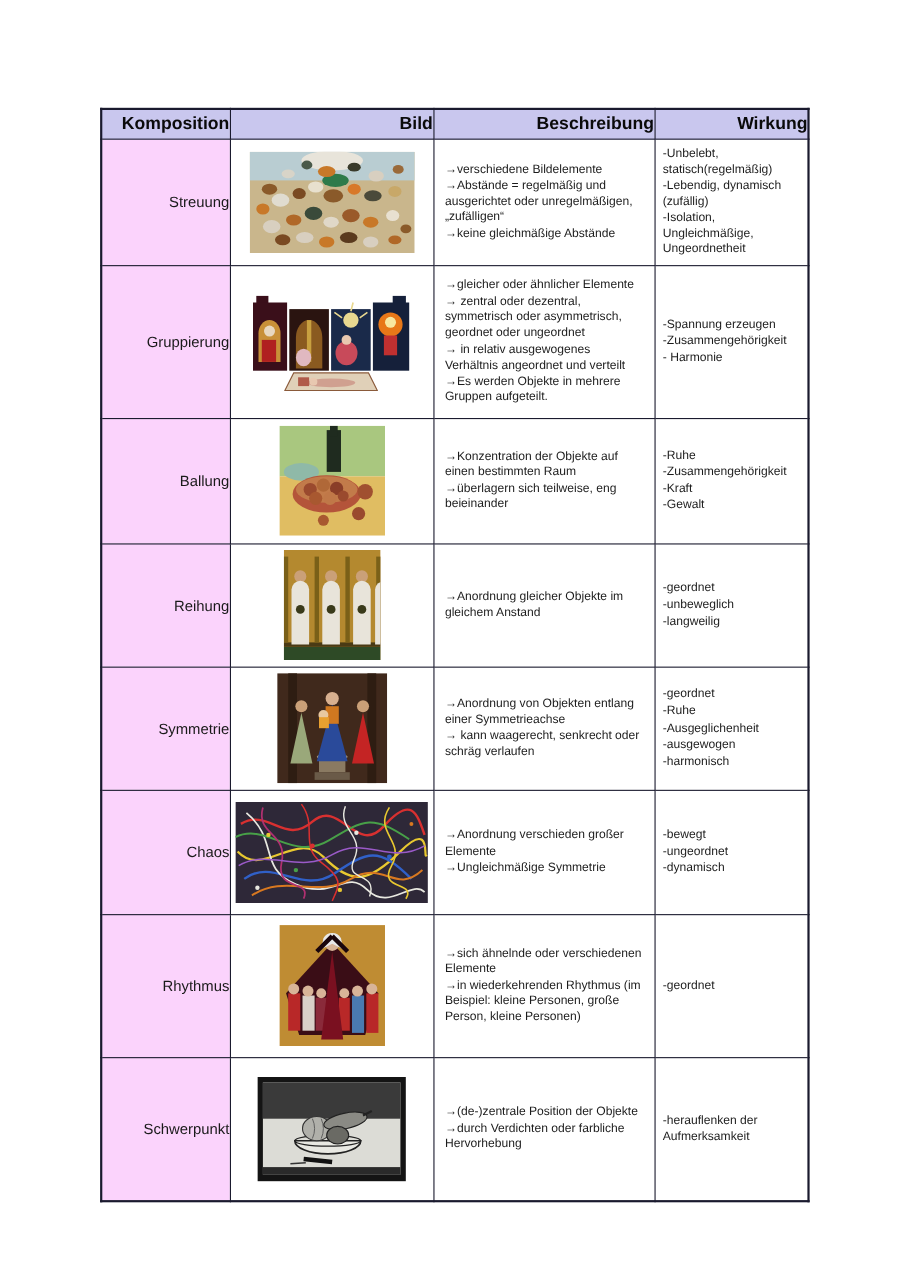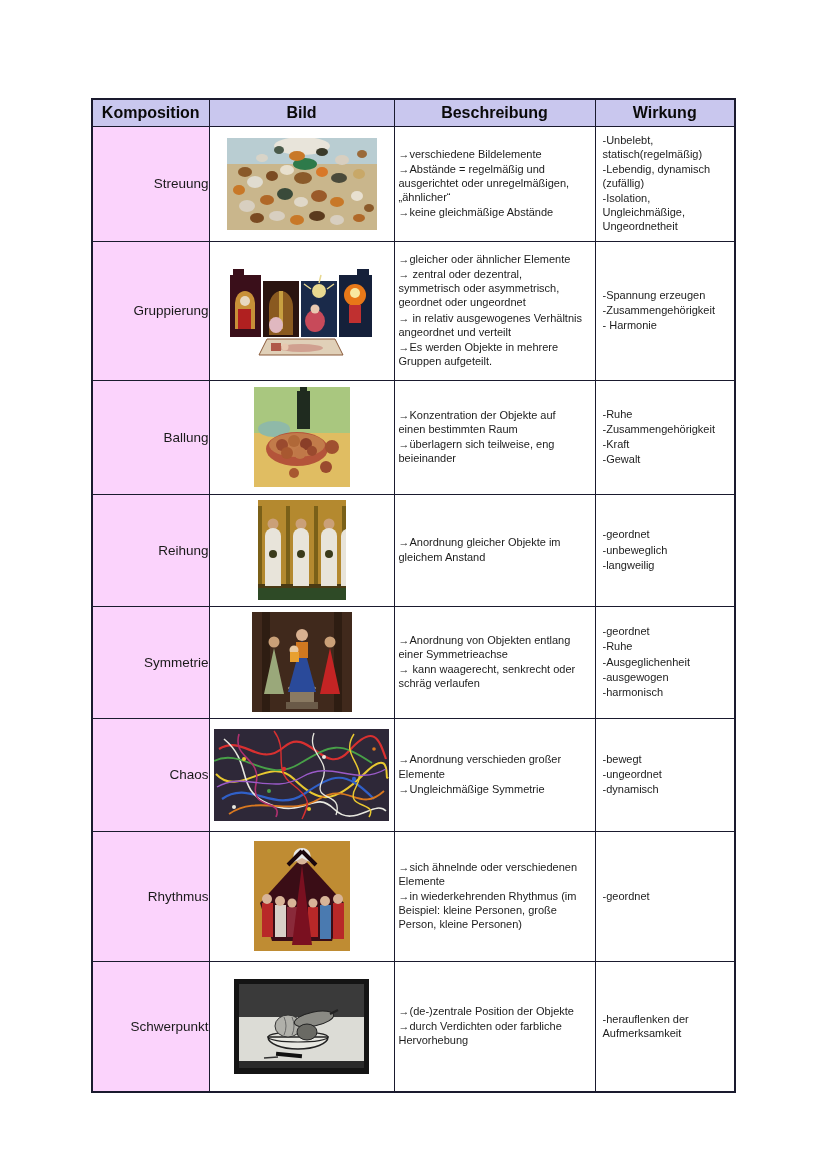--- a/index.html
+++ b/index.html
@@ -1,26 +1,26 @@
 <!DOCTYPE html>
 <html><head>
 <meta charset="utf-8">
 <style>
   html,body{margin:0;padding:0;background:#ffffff;}
   .page{position:relative;width:828px;height:1171px;background:#ffffff;overflow:hidden;
         font-family:"Liberation Sans",sans-serif;color:#111;}
   table.komp{position:absolute;left:91px;top:98px;border-collapse:collapse;table-layout:fixed;
              border:2px solid #1a1a2e;}
   table.komp th,table.komp td{border:1.5px solid #1a1a2e;vertical-align:middle;padding:0;}
-  th.hdr{background:#c9c7ee;font-size:16px;font-weight:bold;text-align:center;height:26px;color:#0a0a0a;margin-top:29px;}
+  th.hdr{background:#c9c7ee;font-size:16px;font-weight:bold;text-align:right;height:26px;color:#0a0a0a;margin-top:29px;}
   td.c-label{background:#fbd3fc;text-align:right;font-size:13.5px;color:#1a1a1a;}
   td.c-bild{background:#ffffff;text-align:center;}
   td.c-bild svg{display:inline-block;vertical-align:middle;}
   td.c-beschr,td.c-wirk{background:#ffffff;font-size:11px;line-height:1.28;color:#1c1c1c;}
-  td.c-beschr .inner{padding:6px 10px 6px 4px;}
+  td.c-beschr .inner{padding:6px 10px 6px 10px;}
   td.c-wirk .inner{padding:6px 8px 6px 7px;}
   .bullet{margin:0 0 1px 0;}
   tr.r0{height:111px;} tr.r1{height:139px;} tr.r2{height:114px;} tr.r3{height:112px;}
   tr.r4{height:112px;} tr.r5{height:113px;} tr.r6{height:130px;} tr.r7{height:131px;}
   .cellflex{display:flex;flex-direction:column;justify-content:center;height:100%;}
 </style>
 </head>
 <body>
 
 <div class="page">
@@ -77,21 +77,21 @@
               <ellipse cx="70" cy="82" rx="7" ry="5" fill="#c87828"></ellipse>
           <ellipse cx="90" cy="78" rx="8" ry="5" fill="#5a3a1e"></ellipse>
               <ellipse cx="110" cy="82" rx="7" ry="5" fill="#d8cfc0"></ellipse>
           <ellipse cx="132" cy="80" rx="6" ry="4" fill="#b06828"></ellipse>
         </svg>
       </td>
       <td class="c-beschr">
             <div class="cellflex">
               <div class="inner">
         <div class="bullet">→verschiedene Bildelemente</div>
-        <div class="bullet">→Abstände = regelmäßig und ausgerichtet oder unregelmäßigen, „ähnlicher“</div>
+        <div class="bullet">→Abstände = regelmäßig und ausgerichtet oder unregelmäßigen, „zufälligen“</div>
         <div class="bullet">→keine gleichmäßige Abstände</div>
       </div>
             </div>
           </td>
       <td class="c-wirk">
             <div class="cellflex">
               <div class="inner">
         <div class="bullet">-Unbelebt, statisch(regelmäßig)</div>
         <div class="bullet">-Lebendig, dynamisch (zufällig)</div>
         <div class="bullet">-Isolation, Ungleichmäßige, Ungeordnetheit</div>

